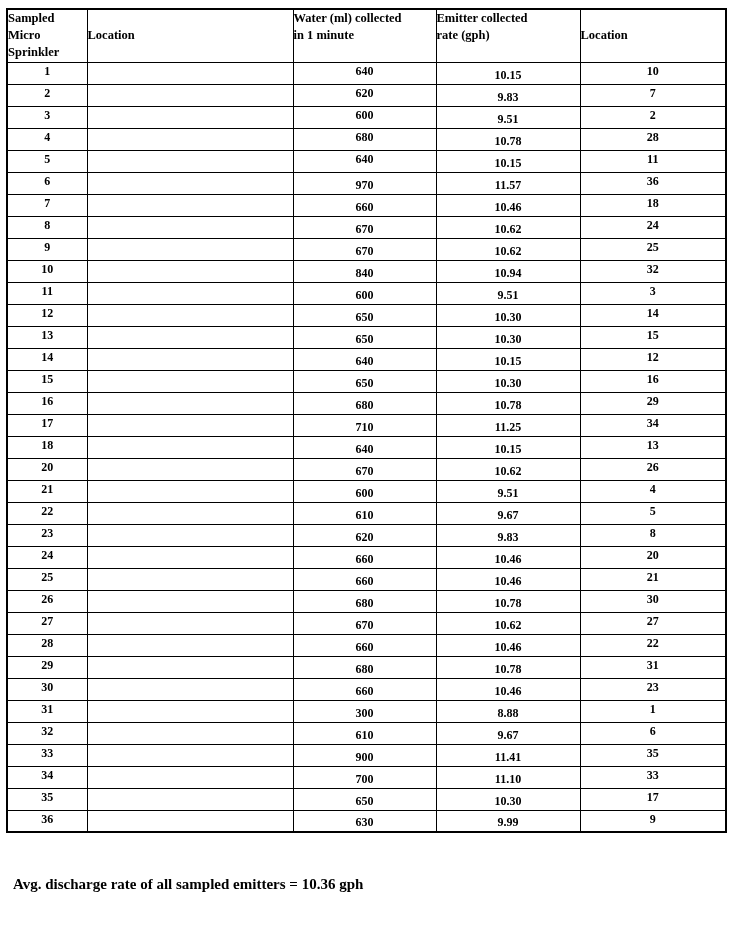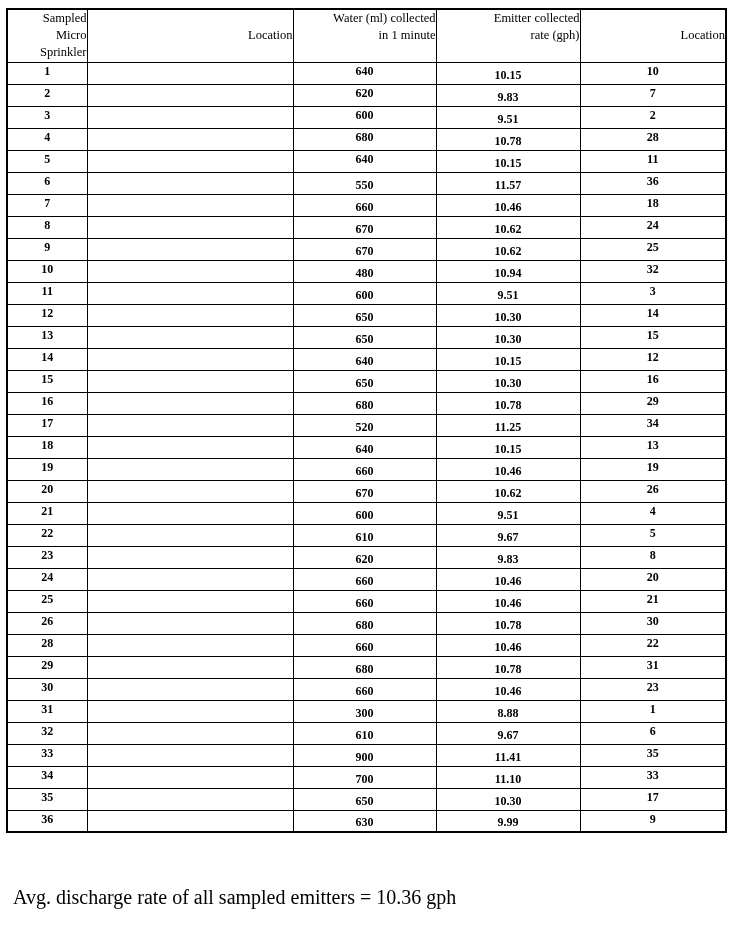--- a/index.html
+++ b/index.html
@@ -24,22 +24,22 @@
   }
   .data-table th, .data-table td {
     border: 1px solid #000;
     padding: 0;
     overflow: hidden;
   }
   thead tr { height: 53px; }
   tbody tr { height: 22px; }
   th {
     font-size: 12.5px;
-    font-weight: normal;
-    text-align: right;
+    font-weight: bold;
+    text-align: left;
     vertical-align: top;
     padding-top: 4px;
     white-space: pre-line;
     line-height: 17px;
   }
   th.c1, th.c4 { vertical-align: middle; padding-top: 0; }
   td {
     font-size: 12px;
     font-weight: bold;
     text-align: center;
@@ -48,23 +48,23 @@
   td.c0, td.c4 { vertical-align: top; padding-top: 2px; }
   td.c2, td.c3 { vertical-align: bottom; padding-bottom: 3px; }
   
   tbody tr:nth-child(-n+5) td.c2 { vertical-align: top; padding-top: 2px; }
   .footer {
     position: absolute;
     left: 13px;
     top: 876px;
   }
   .footer p {
-    margin: 13px 0 7px 0;
-    font-size: 20px;
-    font-weight: normal;
+    margin: 0 0 7px 0;
+    font-size: 15px;
+    font-weight: bold;
     line-height: 17px;
     white-space: pre;
   }
 </style>
 </head>
 <body>
 
 <div class="page">
   <table class="data-table">
     <colgroup>
@@ -119,21 +119,21 @@
         <tr>
           <td class="c0">5</td>
           <td class="c1"></td>
           <td class="c2">640</td>
           <td class="c3">10.15</td>
           <td class="c4">11</td>
         </tr>
         <tr>
           <td class="c0">6</td>
           <td class="c1"></td>
-          <td class="c2">550</td>
+          <td class="c2">970</td>
           <td class="c3">11.57</td>
           <td class="c4">36</td>
         </tr>
         <tr>
           <td class="c0">7</td>
           <td class="c1"></td>
           <td class="c2">660</td>
           <td class="c3">10.46</td>
           <td class="c4">18</td>
         </tr>
@@ -147,21 +147,21 @@
         <tr>
           <td class="c0">9</td>
           <td class="c1"></td>
           <td class="c2">670</td>
           <td class="c3">10.62</td>
           <td class="c4">25</td>
         </tr>
         <tr>
           <td class="c0">10</td>
           <td class="c1"></td>
-          <td class="c2">480</td>
+          <td class="c2">840</td>
           <td class="c3">10.94</td>
           <td class="c4">32</td>
         </tr>
         <tr>
           <td class="c0">11</td>
           <td class="c1"></td>
           <td class="c2">600</td>
           <td class="c3">9.51</td>
           <td class="c4">3</td>
         </tr>
@@ -196,39 +196,32 @@
         <tr>
           <td class="c0">16</td>
           <td class="c1"></td>
           <td class="c2">680</td>
           <td class="c3">10.78</td>
           <td class="c4">29</td>
         </tr>
         <tr>
           <td class="c0">17</td>
           <td class="c1"></td>
-          <td class="c2">520</td>
+          <td class="c2">710</td>
           <td class="c3">11.25</td>
           <td class="c4">34</td>
         </tr>
         <tr>
           <td class="c0">18</td>
           <td class="c1"></td>
           <td class="c2">640</td>
           <td class="c3">10.15</td>
           <td class="c4">13</td>
         </tr>
         <tr>
-          <td class="c0">19</td>
-          <td class="c1"></td>
-          <td class="c2">660</td>
-          <td class="c3">10.46</td>
-          <td class="c4">19</td>
-        </tr>
-        <tr>
           <td class="c0">20</td>
           <td class="c1"></td>
           <td class="c2">670</td>
           <td class="c3">10.62</td>
           <td class="c4">26</td>
         </tr>
         <tr>
           <td class="c0">21</td>
           <td class="c1"></td>
           <td class="c2">600</td>
@@ -262,20 +255,27 @@
           <td class="c2">660</td>
           <td class="c3">10.46</td>
           <td class="c4">21</td>
         </tr>
         <tr>
           <td class="c0">26</td>
           <td class="c1"></td>
           <td class="c2">680</td>
           <td class="c3">10.78</td>
           <td class="c4">30</td>
+        </tr>
+        <tr>
+          <td class="c0">27</td>
+          <td class="c1"></td>
+          <td class="c2">670</td>
+          <td class="c3">10.62</td>
+          <td class="c4">27</td>
         </tr>
         <tr>
           <td class="c0">28</td>
           <td class="c1"></td>
           <td class="c2">660</td>
           <td class="c3">10.46</td>
           <td class="c4">22</td>
         </tr>
         <tr>
           <td class="c0">29</td>

